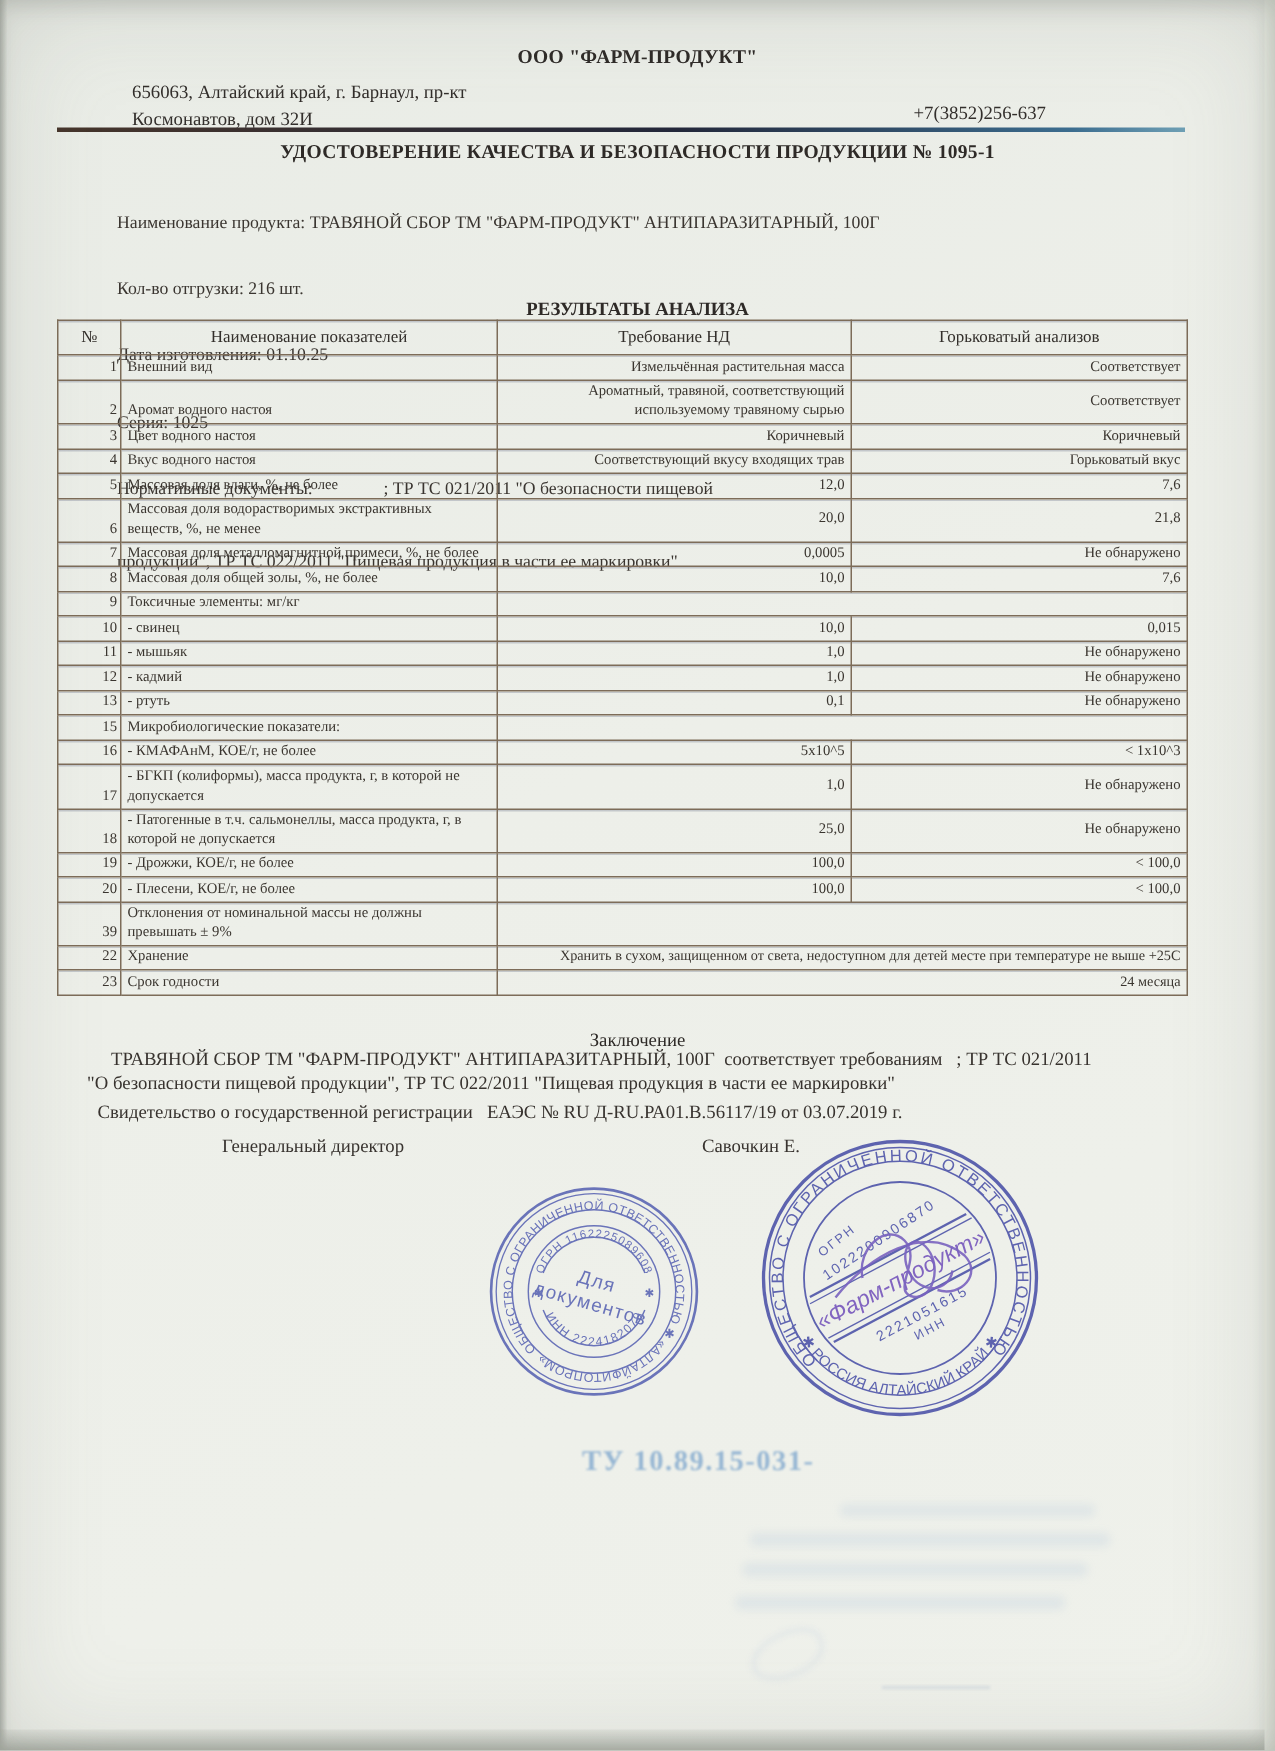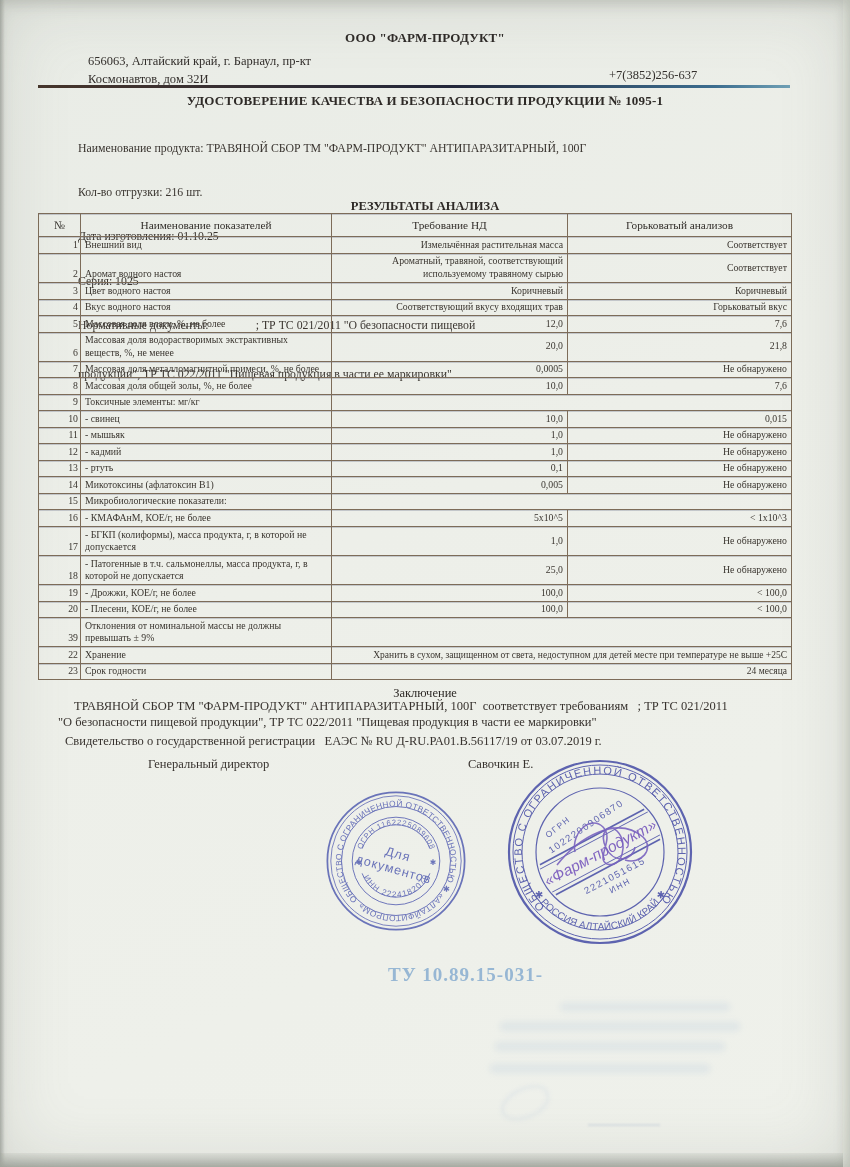--- a/index.html
+++ b/index.html
@@ -175,26 +175,20 @@
           <tr>
             <td class="num">12</td>
             <td class="name">- кадмий</td>
             <td class="req">1,0</td>
             <td class="res">Не обнаружено</td>
           </tr>
           <tr>
             <td class="num">13</td>
             <td class="name">- ртуть</td>
             <td class="req">0,1</td>
-            <td class="res">Не обнаружено</td>
-          </tr>
-          <tr>
-            <td class="num">14</td>
-            <td class="name">Микотоксины (афлатоксин В1)</td>
-            <td class="req">0,005</td>
             <td class="res">Не обнаружено</td>
           </tr>
           <tr>
             <td class="num">15</td>
             <td class="name">Микробиологические показатели:</td>
             <td class="span2" colspan="2"></td>
           </tr>
           <tr>
             <td class="num">16</td>
             <td class="name">- КМАФАнМ, КОЕ/г, не более</td>

